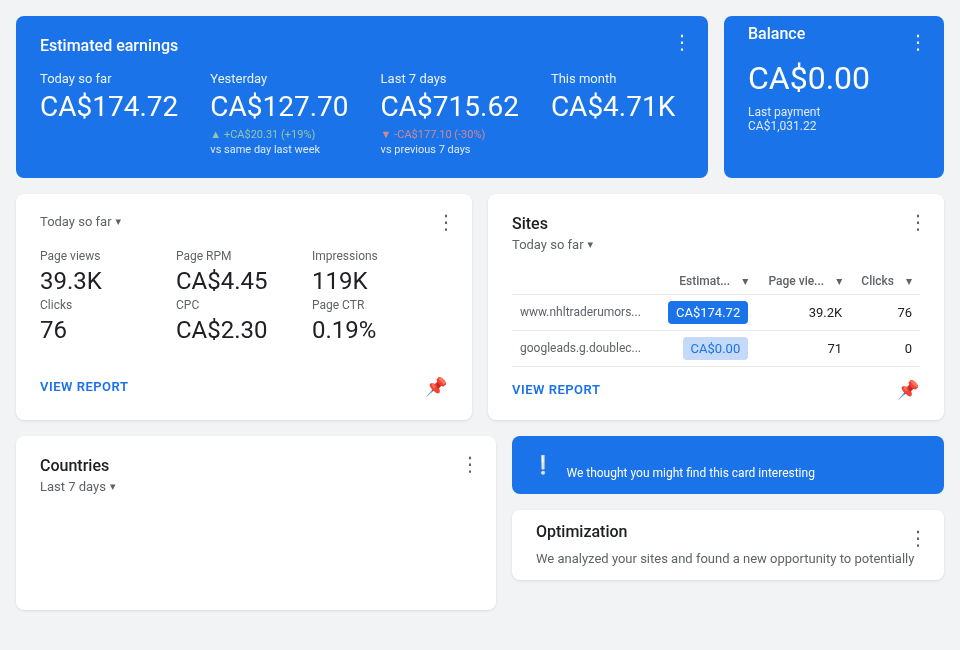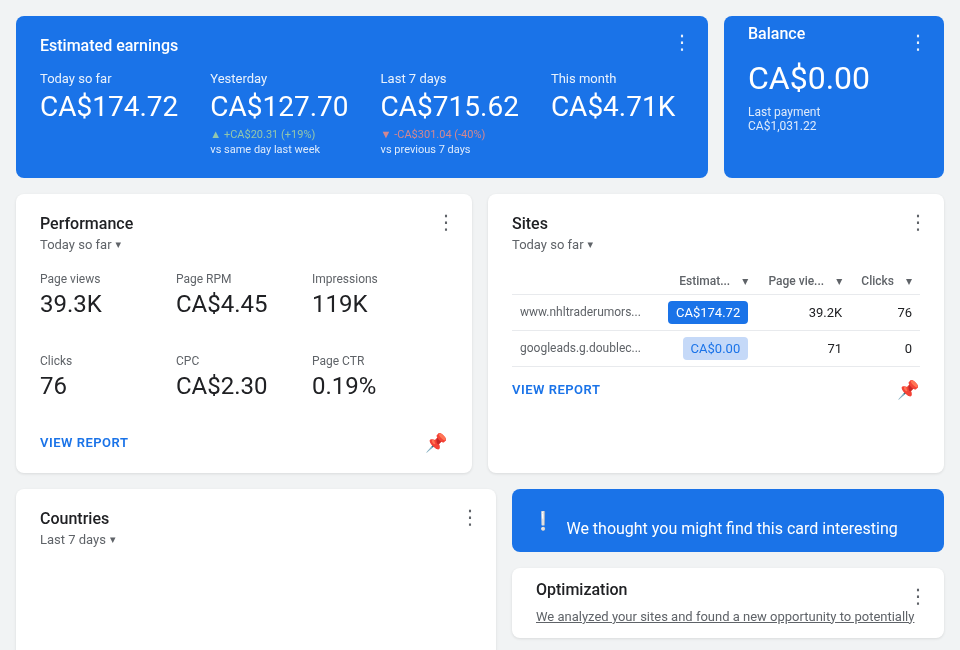--- a/index.html
+++ b/index.html
@@ -126,21 +126,21 @@
       font-size: 13px;
       color: #5f6368;
     }
     .perf-date-arrow {
       font-size: 11px;
       color: #5f6368;
     }
     .perf-metrics-grid {
       display: grid;
       grid-template-columns: repeat(3, 1fr);
-      row-gap: 36px;
+      row-gap: 3px;
     }
     .perf-metric-label {
       font-size: 12px;
       color: #5f6368;
       margin-bottom: 4px;
     }
     .perf-metric-value {
       font-size: 24px;
       font-weight: 400;
       color: #202124;
@@ -246,41 +246,40 @@
       padding: 14px 20px;
       display: flex;
       align-items: center;
       gap: 12px;
     }
     .interesting-icon {
       font-size: 18px;
       flex-shrink: 0;
     }
     .interesting-text {
-      font-size: 16px;
+      font-size: 12px;
       margin-top: 16px;
     }
     .card-optimization {
       background: white;
       border-radius: 8px;
       padding: 12px 24px;
       box-shadow: 0 1px 3px rgba(0,0,0,0.1);
       position: relative;
     }
     .opt-title {
       font-size: 16px;
       font-weight: 500;
       color: #202124;
       margin-bottom: 8px;
     }
     .opt-text {
       font-size: 13px;
       color: #5f6368;
       line-height: 1.5;
-      text-decoration: underline;
     }
   </style>
 </head>
 <body>
 
 <div class="top-row">
 
   <div class="card-earnings">
     <div class="card-title">Estimated earnings</div>
     <button class="card-menu-btn">⋮</button>
@@ -297,21 +296,21 @@
         <div class="earnings-sub">
           <span class="up">▲ +CA$20.31 (+19%)</span><br>
           <span>vs same day last week</span>
         </div>
       </div>
 
       <div class="earnings-item">
         <div class="earnings-label">Last 7 days</div>
         <div class="earnings-value">CA$715.62</div>
         <div class="earnings-sub">
-          <span class="down">▼ -CA$301.04 (-40%)</span><br>
+          <span class="down">▼ -CA$177.10 (-30%)</span><br>
           <span>vs previous 7 days</span>
         </div>
       </div>
 
       <div class="earnings-item">
         <div class="earnings-label">This month</div>
         <div class="earnings-value">CA$4.71K</div>
       </div>
     </div>
   </div>
@@ -323,21 +322,20 @@
     <div class="balance-sub">
       <span>Last payment</span><br>
       <span>CA$1,031.22</span>
     </div>
   </div>
 </div>
 
 <div class="middle-row">
 
   <div class="card-white">
-    <div class="card-white-title">Performance</div>
     <button class="card-menu-btn-dark">⋮</button>
     <div class="perf-date-row">
       <span class="perf-date-label">Today so far</span>
       <span class="perf-date-arrow">▾</span>
     </div>
     <div class="perf-metrics-grid">
       <div class="perf-metric">
         <div class="perf-metric-label">Page views</div>
         <div class="perf-metric-value">39.3K</div>
       </div>

